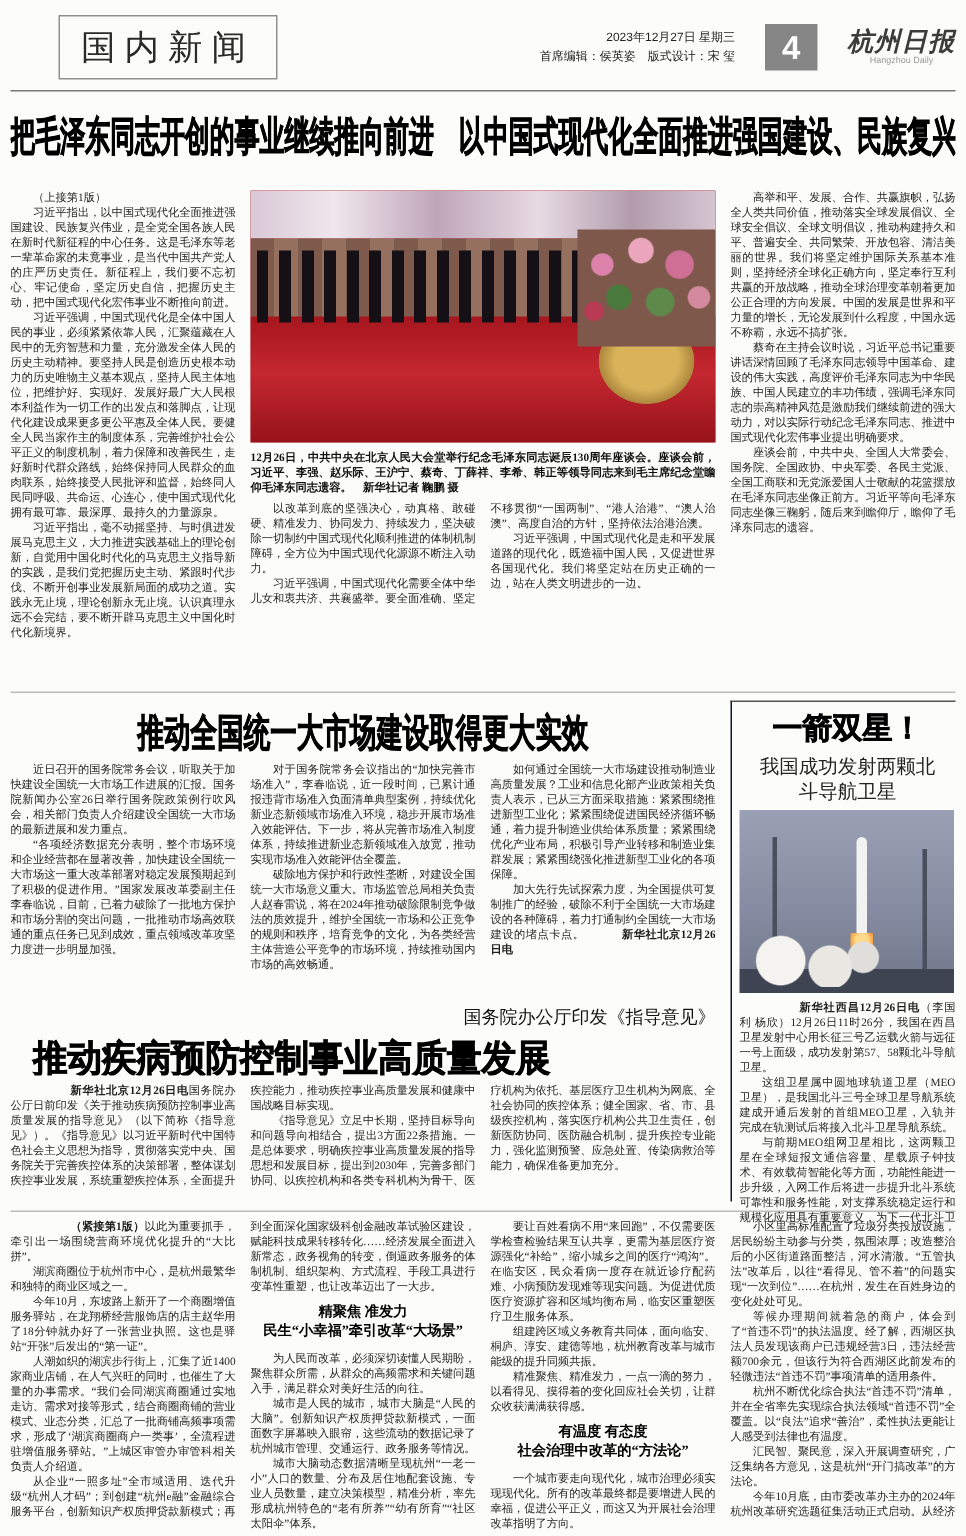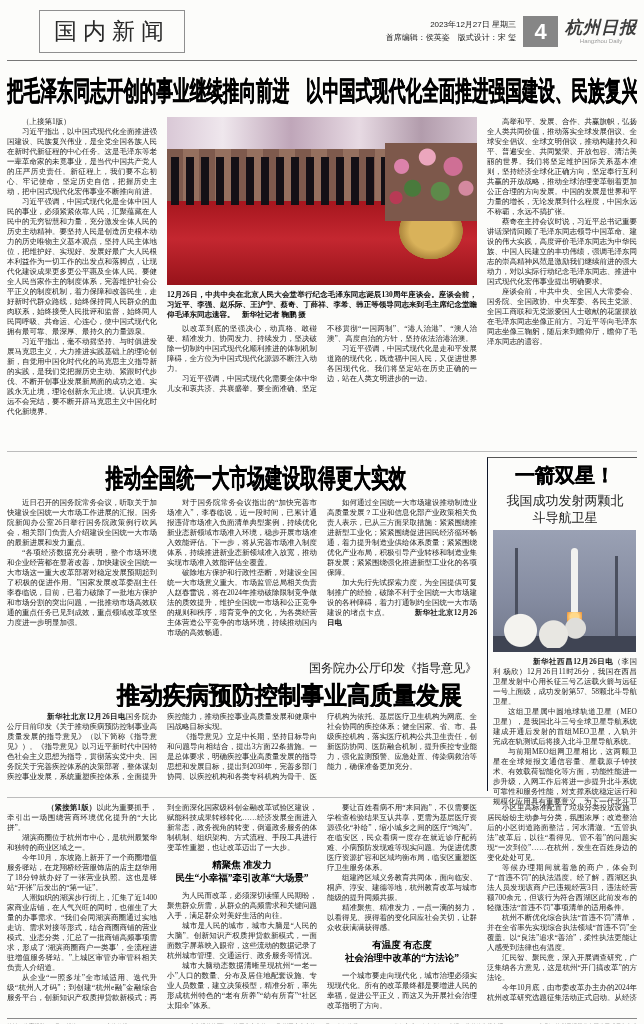--- a/index.html
+++ b/index.html
@@ -4,42 +4,42 @@
 <style>
   html,body{margin:0;padding:0;background:#e8e8e6;}
   .page{position:relative;width:644px;height:1024px;margin:0 auto;background:#fcfcfa;
         padding:10px 7px 0;box-sizing:border-box;overflow:hidden;
         font-family:"Liberation Serif","DejaVu Serif",serif;color:#1c1c1c;}
   
   .page-header{display:flex;justify-content:space-between;align-items:center;
                border-bottom:1px solid #777;padding-bottom:7px;padding-left:32px;}
   .section-box{border:1px solid #8f8f8f;padding:5px 14px;font-size:23px;letter-spacing:6px;
                color:#2a2a2a;font-weight:500;}
-  .header-right{display:flex;align-items:center;gap:7px;}
+  .header-right{display:flex;align-items:center;gap:20px;}
   .date-block{text-align:right;font-size:8px;line-height:1.6;color:#222;
               font-family:"Liberation Sans","DejaVu Sans",sans-serif;}
   .page-num{width:35px;height:31px;background:#868686;color:#fff;display:flex;align-items:center;
             justify-content:center;font:bold 22px "Liberation Sans","DejaVu Sans",sans-serif;}
   .masthead{text-align:center;line-height:1.1;}
   .masthead .cn{font-size:17px;font-weight:bold;font-style:italic;color:#3c3c3c;letter-spacing:1px;}
   .masthead .en{font-size:6px;color:#9a9a9a;font-family:"Liberation Sans",sans-serif;}
   
   .lead-headline{margin:12px 0 6px;overflow:hidden;height:36px;}
   .lead-headline span{display:inline-block;white-space:nowrap;font-weight:900;font-size:27px;
       font-family:"Liberation Sans","DejaVu Sans",sans-serif;color:#000;
       transform:scaleX(0.615);transform-origin:left center;letter-spacing:0px;
       -webkit-text-stroke:0.6px #000;}
   
   .bodytext{font-size:7.5px;line-height:10px;text-align:justify;overflow:hidden;color:#1e1e1e;}
   .bodytext p{margin:0;text-indent:2em;}
   .bodytext p b{font-weight:bold;padding-left:25px;}
   .subhead{font-weight:bold;text-align:center;font-size:9.5px;line-height:13px;margin:6px 0;
            break-inside:avoid;color:#000;}
   
-  .lead-grid{display:flex;gap:10px;height:328px;margin-top:8px;}
+  .lead-grid{display:flex;gap:10px;height:328px;margin-top:18px;}
   .lead-col{width:150px;height:328px;}
   .lead-mid{width:310px;}
   .photo-main{position:relative;width:310px;height:168px;overflow:hidden;background:#a81a22;}
   .ph-ceiling{position:absolute;top:0;left:0;right:0;height:32px;
      background:linear-gradient(90deg,#d9c8d6,#efe7ed 18%,#bfa6b9 40%,#e7dae3 62%,#b29cac 82%,#d5c5d1);}
   .ph-wall{position:absolute;top:32px;left:0;right:84px;height:52px;
      background:repeating-linear-gradient(90deg,#7e5a4d 0 16px,#95705f 16px 32px);}
   .ph-people{position:absolute;top:40px;left:4px;width:215px;height:48px;
      background:repeating-linear-gradient(90deg,#141016 0 8px,rgba(20,16,22,0) 8px 15px);}
   .ph-carpet{position:absolute;top:84px;left:0;right:0;bottom:0;
@@ -57,27 +57,27 @@
   .photo-caption{font-size:7.5px;line-height:10px;font-weight:bold;text-align:justify;
      margin:5px 0 4px;color:#111;}
   .mid-cols{columns:2;column-gap:10px;height:128px;}
   
   .hr{border-top:1px solid #bcbcbc;margin:6px 0 5px;}
   
   .mid-band{display:flex;gap:10px;height:334px;}
   .mid-left{width:470px;}
   .mid-right{width:150px;border-top:1.5px solid #555;border-left:1px solid #0f172a;
              padding:4px 0 0 5px;box-sizing:border-box;}
-  .market-headline{text-align:right;height:30px;overflow:hidden;margin-top:4px;}
+  .market-headline{text-align:center;height:30px;overflow:hidden;margin-top:4px;}
   .market-headline span{display:inline-block;white-space:nowrap;font-weight:900;font-size:26px;
       font-family:"Liberation Sans",sans-serif;color:#000;transform:scaleX(0.68);
       transform-origin:center;-webkit-text-stroke:0.5px #000;}
   .market-body{columns:3;column-gap:10px;height:150px;margin-top:7px;}
   .disease-kicker{text-align:right;font-size:12px;margin-top:12px;color:#111;}
-  .disease-headline{text-align:right;height:28px;overflow:hidden;margin-top:2px;}
+  .disease-headline{text-align:left;height:28px;overflow:hidden;margin-top:2px;}
   .disease-headline span{display:inline-block;white-space:nowrap;font-weight:900;font-size:25px;
       font-family:"Liberation Sans",sans-serif;color:#000;transform:scaleX(0.92);
       transform-origin:center;-webkit-text-stroke:0.5px #000;}
   .disease-body{columns:3;column-gap:10px;height:92px;margin-top:5px;}
   
   .sat-title{text-align:center;font-weight:900;font-size:20px;color:#000;
              font-family:"Liberation Sans",sans-serif;-webkit-text-stroke:0.4px #000;}
   .sat-subtitle{width:118px;margin:3px auto 4px;text-align:center;font-size:13px;line-height:17px;color:#222;}
   .photo-rocket{position:relative;width:143px;height:122px;overflow:hidden;margin-bottom:5px;
      background:linear-gradient(180deg,#9aa1b4 0%,#858ca1 55%,#6f7689 100%);}

